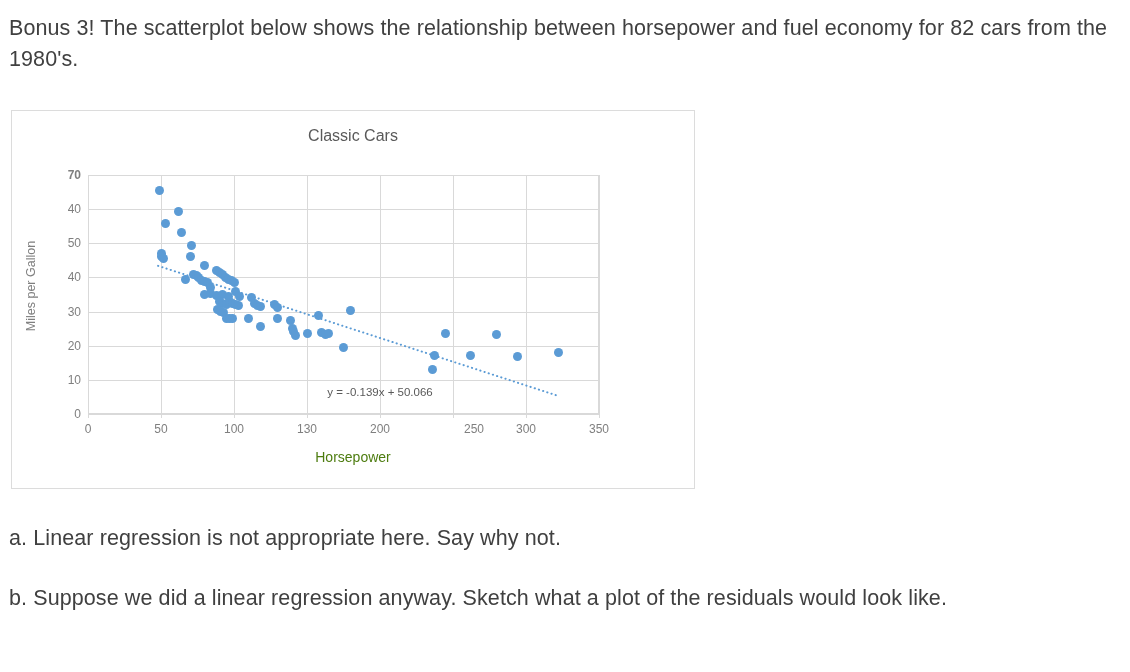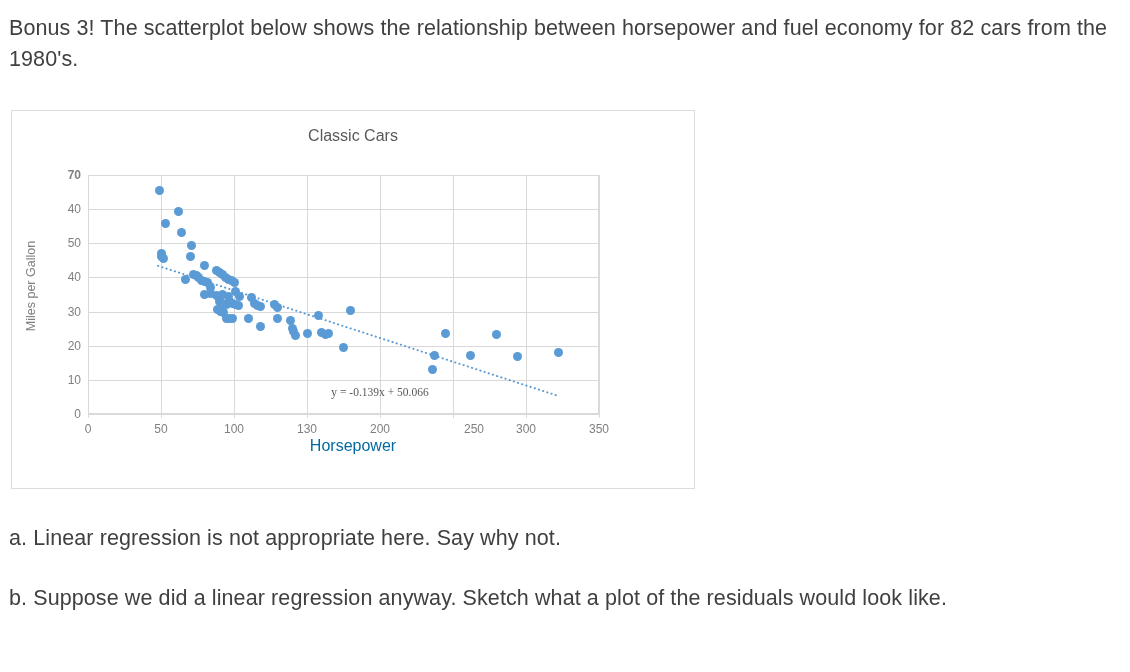--- a/index.html
+++ b/index.html
@@ -70,25 +70,25 @@
     top: 168px;
     width: 130px;
     text-align: center;
     font-size: 12.5px;
     color: #7f7f7f;
     transform: rotate(-90deg);
   }
   .x-axis-title {
     position: absolute;
     left: 0;
-    top: 326px;
+    top: 338px;
     width: 100%;
     text-align: center;
-    font-size: 16px;
-    color: #0369a1;
+    font-size: 14px;
+    color: #4d7c0f;
   }
 
   
   .plot-area {
     position: absolute;
     left: 76px;
     top: 64px;
     width: 511px;
     height: 239px;
   }
@@ -291,21 +291,21 @@
           <div class="dot" style="left: 255.5px; top: 172.421px; background: rgb(91, 155, 213);"></div>
           <div class="dot" style="left: 262.8px; top: 135.206px; background: rgb(91, 155, 213);"></div>
           <div class="dot" style="left: 344.56px; top: 194.614px; background: rgb(91, 155, 213);"></div>
           <div class="dot" style="left: 346.02px; top: 180.274px; background: rgb(91, 155, 213);"></div>
           <div class="dot" style="left: 357.7px; top: 158.764px; background: rgb(91, 155, 213);"></div>
           <div class="dot" style="left: 382.52px; top: 180.957px; background: rgb(91, 155, 213);"></div>
           <div class="dot" style="left: 408.8px; top: 159.789px; background: rgb(91, 155, 213);"></div>
           <div class="dot" style="left: 429.24px; top: 181.64px; background: rgb(91, 155, 213);"></div>
           <div class="dot" style="left: 470.12px; top: 177.201px; background: rgb(91, 155, 213);"></div>
         </div>
-      <div class="eqn-label" id="eqn-label" style="left: 292px; top: 216.807px; transform: translate(-50%, -50%); font-family: Liberation Serif, serif;">y = -0.139x + 50.066</div>
+      <div class="eqn-label" id="eqn-label" style="left: 292px; top: 216.807px; transform: translate(-50%, -50%);">y = -0.139x + 50.066</div>
     </div>
 
   </div>
 
   <div class="prompt-text" id="question-a">a. Linear regression is not appropriate here. Say why not.</div>
 
   <div class="prompt-text" id="question-b">b. Suppose we did a linear regression anyway. Sketch what a plot of the residuals would look like.</div>
 
 </div>
 

